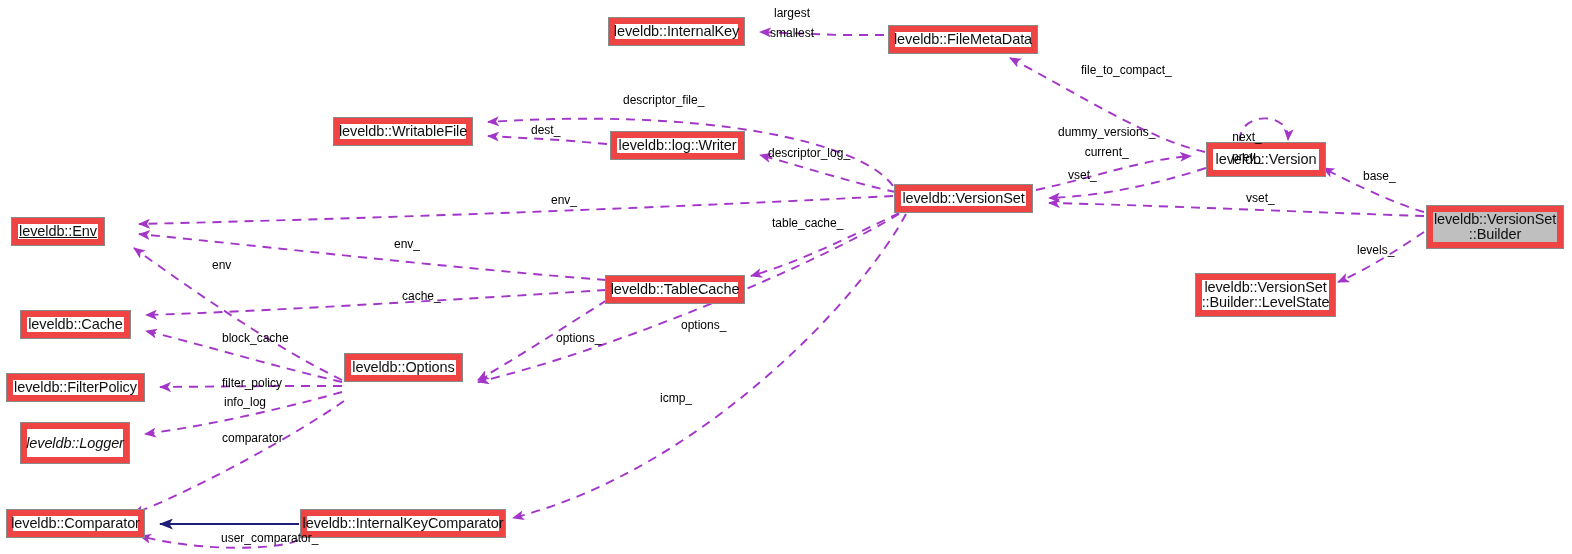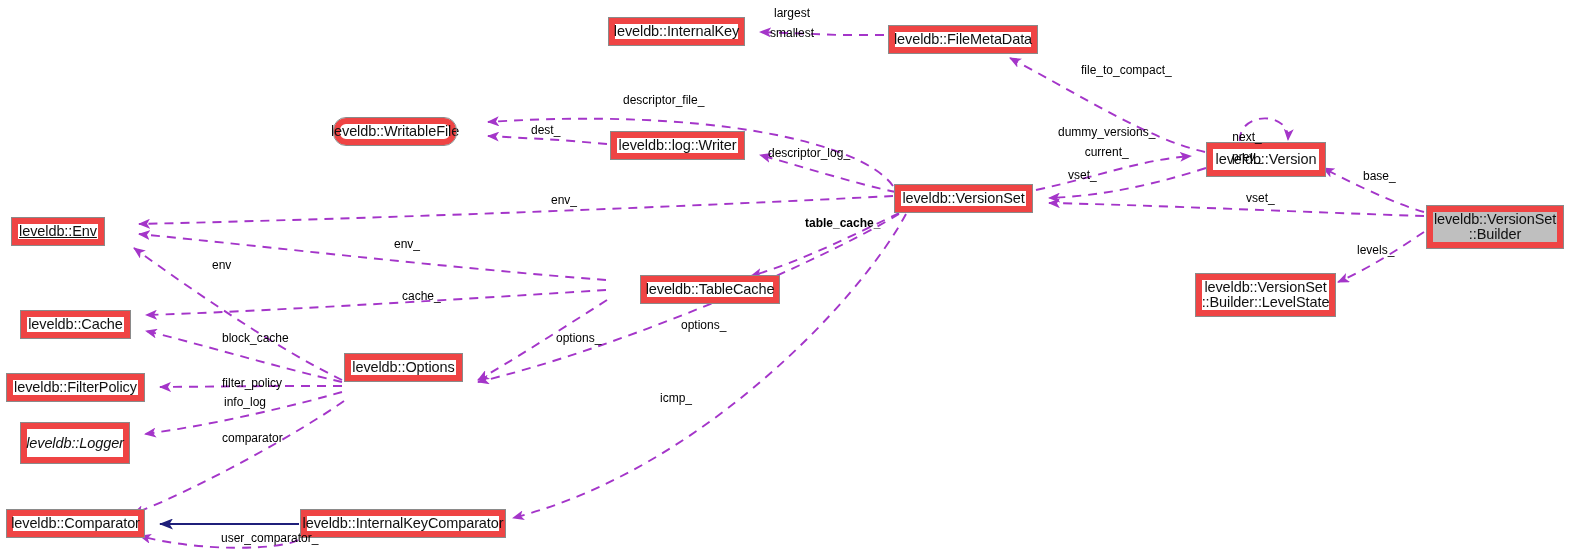--- a/index.html
+++ b/index.html
@@ -93,28 +93,28 @@
         <path d="M 342 392 C 300 404 220 424 145 434" fill="none" stroke="#a435c9" stroke-width="1.9" stroke-dasharray="9,7" marker-end="url(#arrow-assoc)"></path>
         <path d="M 344 401 C 300 432 200 488 133 514" fill="none" stroke="#a435c9" stroke-width="1.9" stroke-dasharray="9,7" marker-end="url(#arrow-assoc)"></path>
         <path d="M 906 214 C 860 300 700 470 513 518" fill="none" stroke="#a435c9" stroke-width="1.9" stroke-dasharray="9,7" marker-end="url(#arrow-assoc)"></path>
         <path d="M 298 540 C 280 550 200 552 140 536" fill="none" stroke="#a435c9" stroke-width="1.9" stroke-dasharray="9,7" marker-end="url(#arrow-assoc)"></path>
         <path d="M 299 524 L 160 524" fill="none" stroke="#1f1f7a" stroke-width="2" marker-end="url(#arrow-inherit)"></path>
       </g>
   </svg>
   <div id="node-layer">
       <div class="uml-node" style="left: 609px; top: 18px; width: 135px; height: 27px;">leveldb::InternalKey</div>
       <div class="uml-node" style="left: 889px; top: 26px; width: 148px; height: 27px;">leveldb::FileMetaData</div>
-      <div class="uml-node" style="left: 334px; top: 118px; width: 122px; height: 27px; border-radius: 12px;">leveldb::WritableFile</div>
+      <div class="uml-node" style="left: 334px; top: 118px; width: 138px; height: 27px;">leveldb::WritableFile</div>
       <div class="uml-node" style="left: 611px; top: 132px; width: 133px; height: 27px;">leveldb::log::Writer</div>
       <div class="uml-node" style="left: 1207px; top: 143px; width: 118px; height: 33px;">leveldb::Version</div>
       <div class="uml-node" style="left: 895px; top: 185px; width: 137px; height: 27px;">leveldb::VersionSet</div>
       <div class="uml-node highlight" style="left: 1427px; top: 206px; width: 136px; height: 42px;">leveldb::VersionSet
 ::Builder</div>
       <div class="uml-node" style="left: 12px; top: 218px; width: 92px; height: 27px; text-decoration: underline;">leveldb::Env</div>
-      <div class="uml-node" style="left: 641px; top: 276px; width: 138px; height: 27px;">leveldb::TableCache</div>
+      <div class="uml-node" style="left: 606px; top: 276px; width: 138px; height: 27px;">leveldb::TableCache</div>
       <div class="uml-node" style="left: 1196px; top: 274px; width: 139px; height: 42px;">leveldb::VersionSet
 ::Builder::LevelState</div>
       <div class="uml-node" style="left: 21px; top: 311px; width: 109px; height: 27px;">leveldb::Cache</div>
       <div class="uml-node" style="left: 345px; top: 354px; width: 117px; height: 27px;">leveldb::Options</div>
       <div class="uml-node" style="left: 7px; top: 374px; width: 137px; height: 27px;">leveldb::FilterPolicy</div>
       <div class="uml-node" style="left: 21px; top: 423px; width: 108px; height: 40px; font-style: italic;">leveldb::Logger</div>
       <div class="uml-node" style="left: 7px; top: 510px; width: 137px; height: 27px;">leveldb::Comparator</div>
       <div class="uml-node" style="left: 301px; top: 510px; width: 204px; height: 27px;">leveldb::InternalKeyComparator</div>
     </div>
   <div id="label-layer">
@@ -128,21 +128,21 @@
 current_</div>
       <div class="edge-label" style="left: 1232px; top: 104px; margin-top: 23px;">next_
 prev_</div>
       <div class="edge-label" style="left: 1068px; top: 165px;">vset_</div>
       <div class="edge-label" style="left: 1246px; top: 188px;">vset_</div>
       <div class="edge-label" style="left: 1363px; top: 166px;">base_</div>
       <div class="edge-label" style="left: 1357px; top: 240px;">levels_</div>
       <div class="edge-label" style="left: 551px; top: 190px;">env_</div>
       <div class="edge-label" style="left: 394px; top: 234px;">env_</div>
       <div class="edge-label" style="left: 212px; top: 255px;">env</div>
-      <div class="edge-label" style="left: 805px; top: 213px; font-weight: bold;">table_cache_</div>
+      <div class="edge-label" style="left: 772px; top: 213px;">table_cache_</div>
       <div class="edge-label" style="left: 402px; top: 286px;">cache_</div>
       <div class="edge-label" style="left: 222px; top: 328px;">block_cache</div>
       <div class="edge-label" style="left: 556px; top: 328px;">options_</div>
       <div class="edge-label" style="left: 681px; top: 315px;">options_</div>
       <div class="edge-label" style="left: 222px; top: 373px;">filter_policy</div>
       <div class="edge-label" style="left: 224px; top: 392px;">info_log</div>
       <div class="edge-label" style="left: 222px; top: 428px;">comparator</div>
       <div class="edge-label" style="left: 660px; top: 388px;">icmp_</div>
       <div class="edge-label" style="left: 221px; top: 528px;">user_comparator_</div>
     </div>

